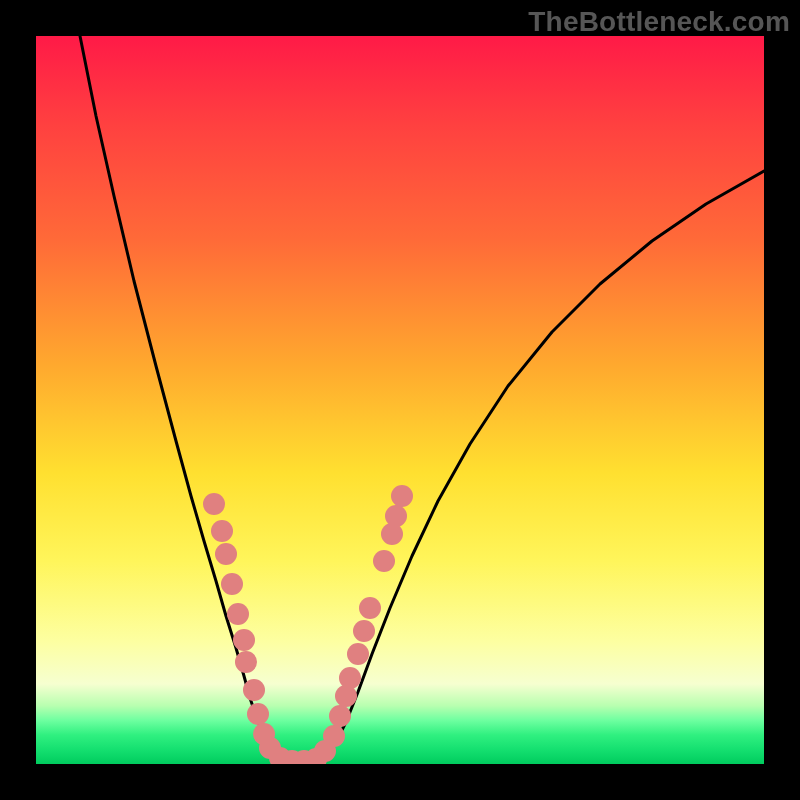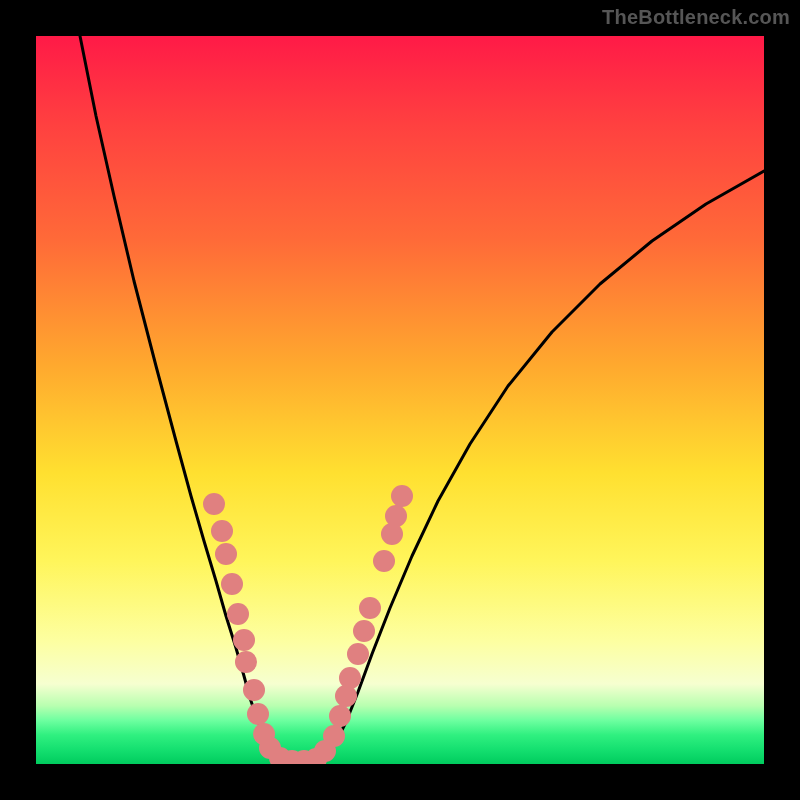--- a/index.html
+++ b/index.html
@@ -39,21 +39,21 @@
       #30f080 96%,
       #15e070 98%,
       #00cc5e 100%
     );
   }
   .attribution {
     position: absolute;
     top: 6px;
     right: 10px;
     font-family: Arial, Helvetica, sans-serif;
-    font-size: 20px;
+    font-size: 28px;
     font-weight: 600;
     color: #565656;
     letter-spacing: 0.2px;
   }
   svg.overlay {
     position: absolute;
     top: 0;
     left: 0;
   }
 </style>

